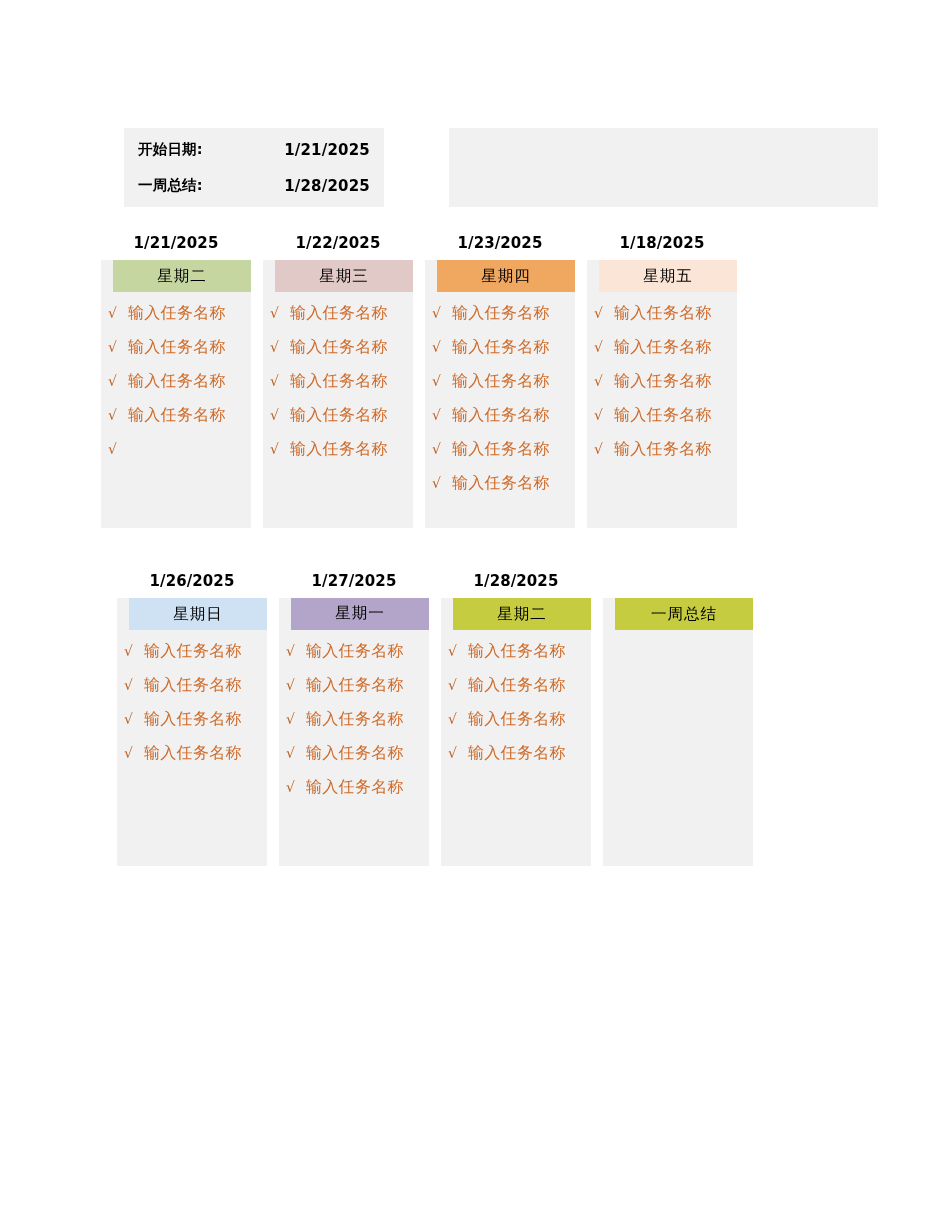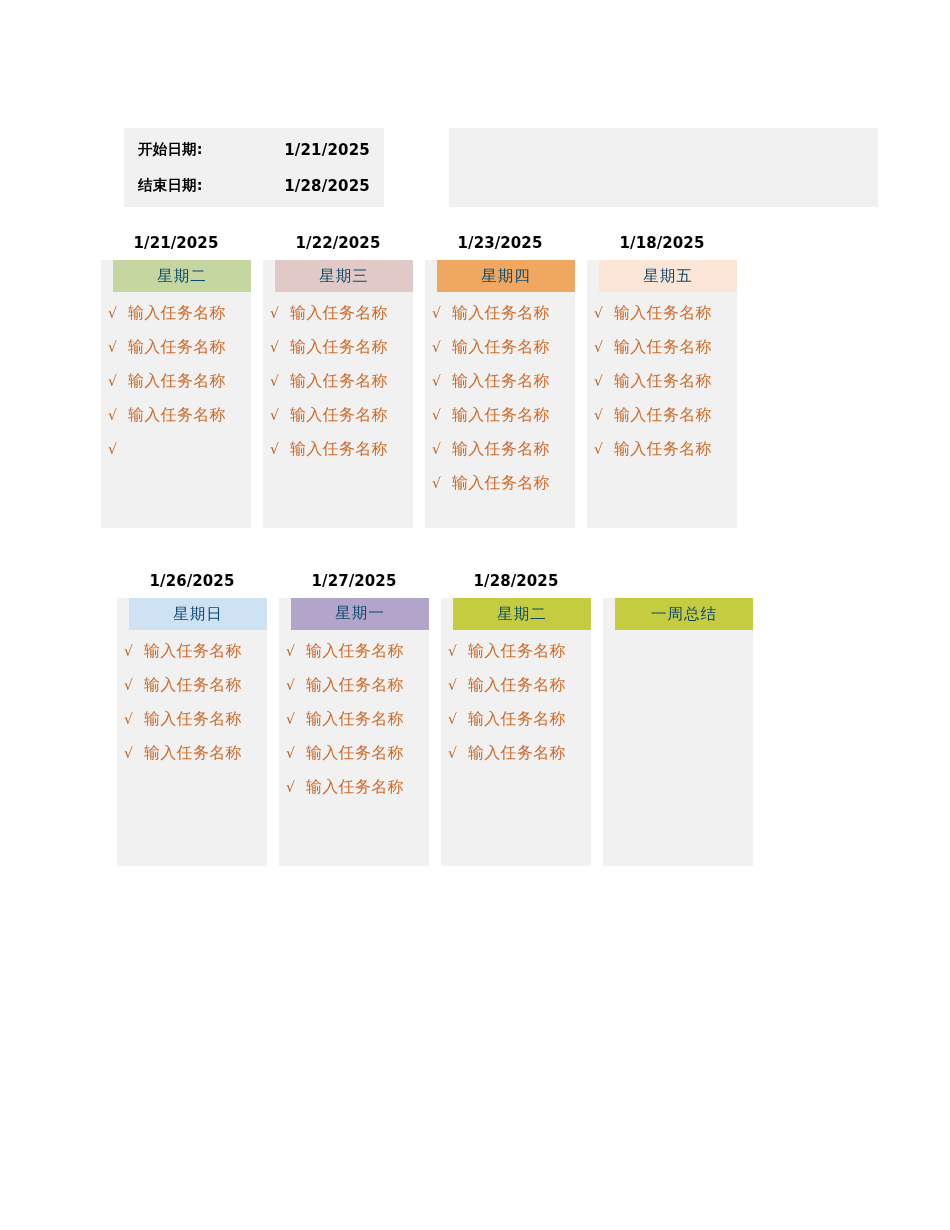--- a/index.html
+++ b/index.html
@@ -90,21 +90,21 @@
     background: #f1f1f1;
     height: 268px;
     box-sizing: border-box;
     overflow: hidden;
   }
   .day-header {
     height: 32px;
     line-height: 32px;
     text-align: center;
     font-size: 15.5px;
-    color: #0c4a6e;
+    color: #000000;
     font-family: "DejaVu Serif", "Liberation Serif", serif;
     letter-spacing: 1px;
     margin-left: 12px;
   }
   .task-list {
     padding: 4px 0 0 0;
     margin: 0;
     list-style: none;
   }
   .task-item {
@@ -132,21 +132,21 @@
 </style>
 </head>
 <body>
 
 <div id="info-panel">
   <div class="info-row">
     <span class="info-label">开始日期:</span>
     <span class="info-value">1/21/2025</span>
   </div>
   <div class="info-row">
-    <span class="info-label">结束日期:</span>
+    <span class="info-label">一周总结:</span>
     <span class="info-value">1/28/2025</span>
   </div>
 </div>
 
 <div id="notes-panel"></div>
 
 <div class="day-grid" id="day-grid-row-1">
     <div class="day-col">
       <div class="day-date">1/21/2025</div>
       <div class="day-card">

